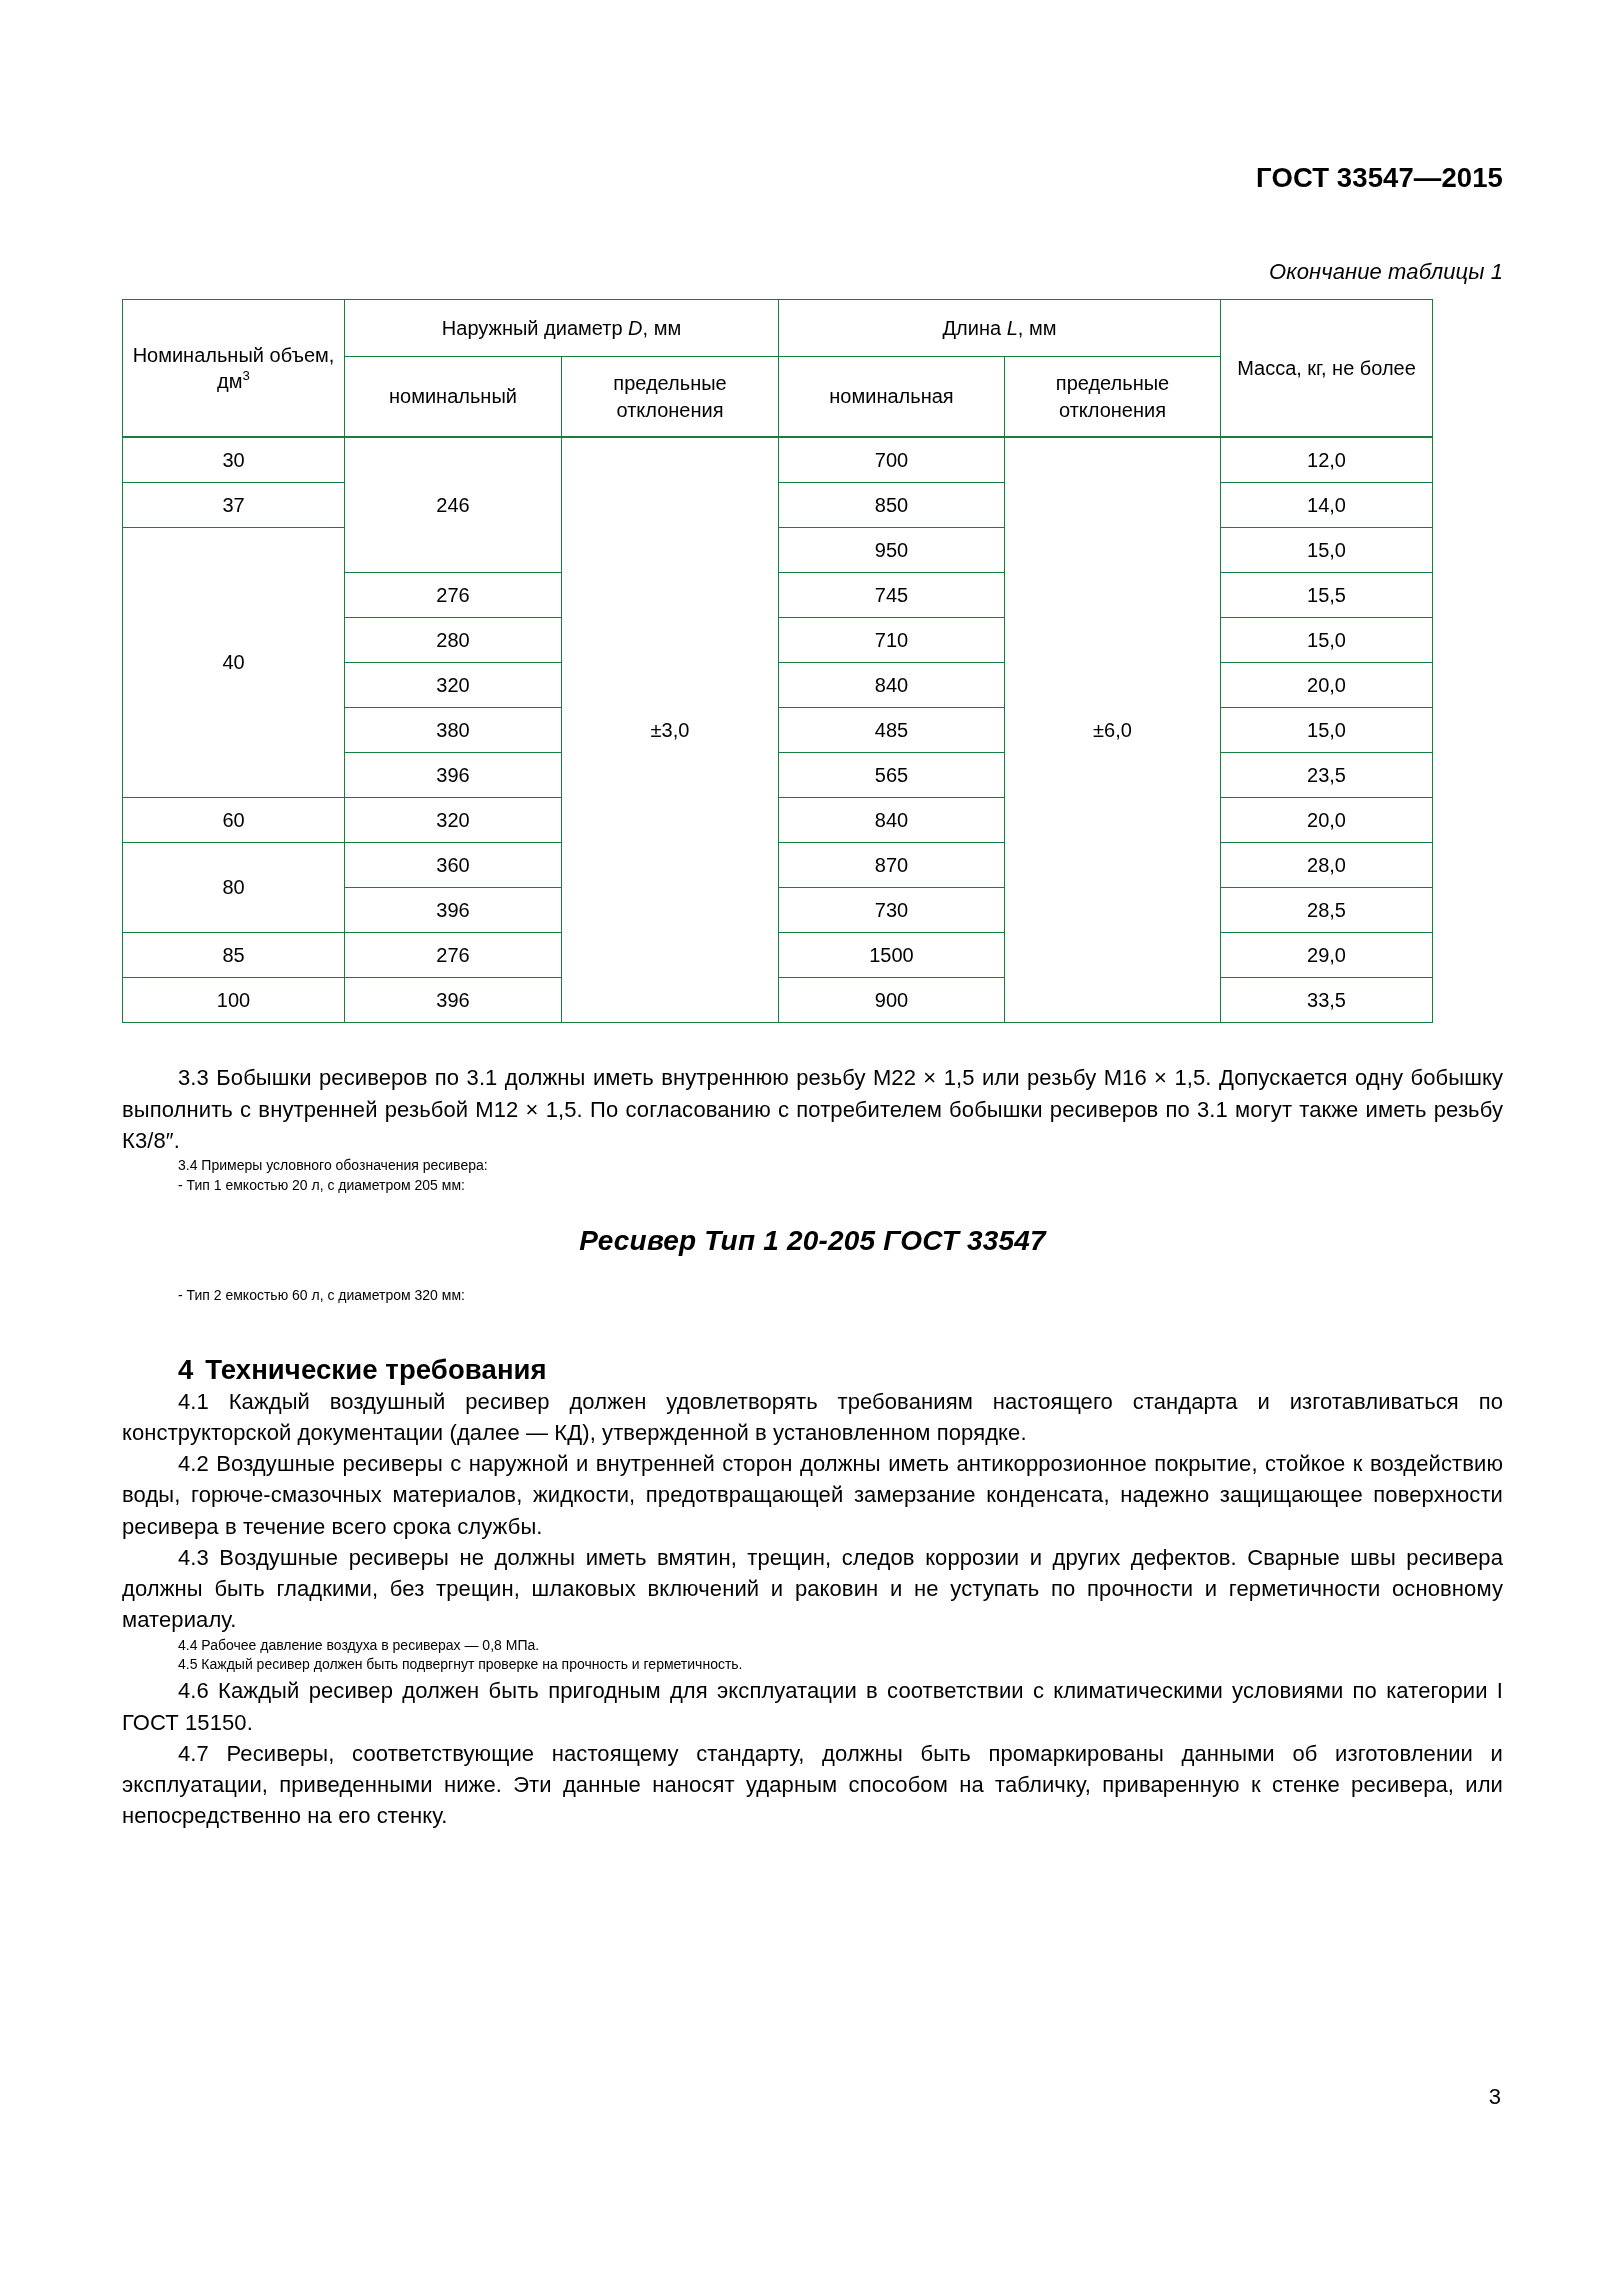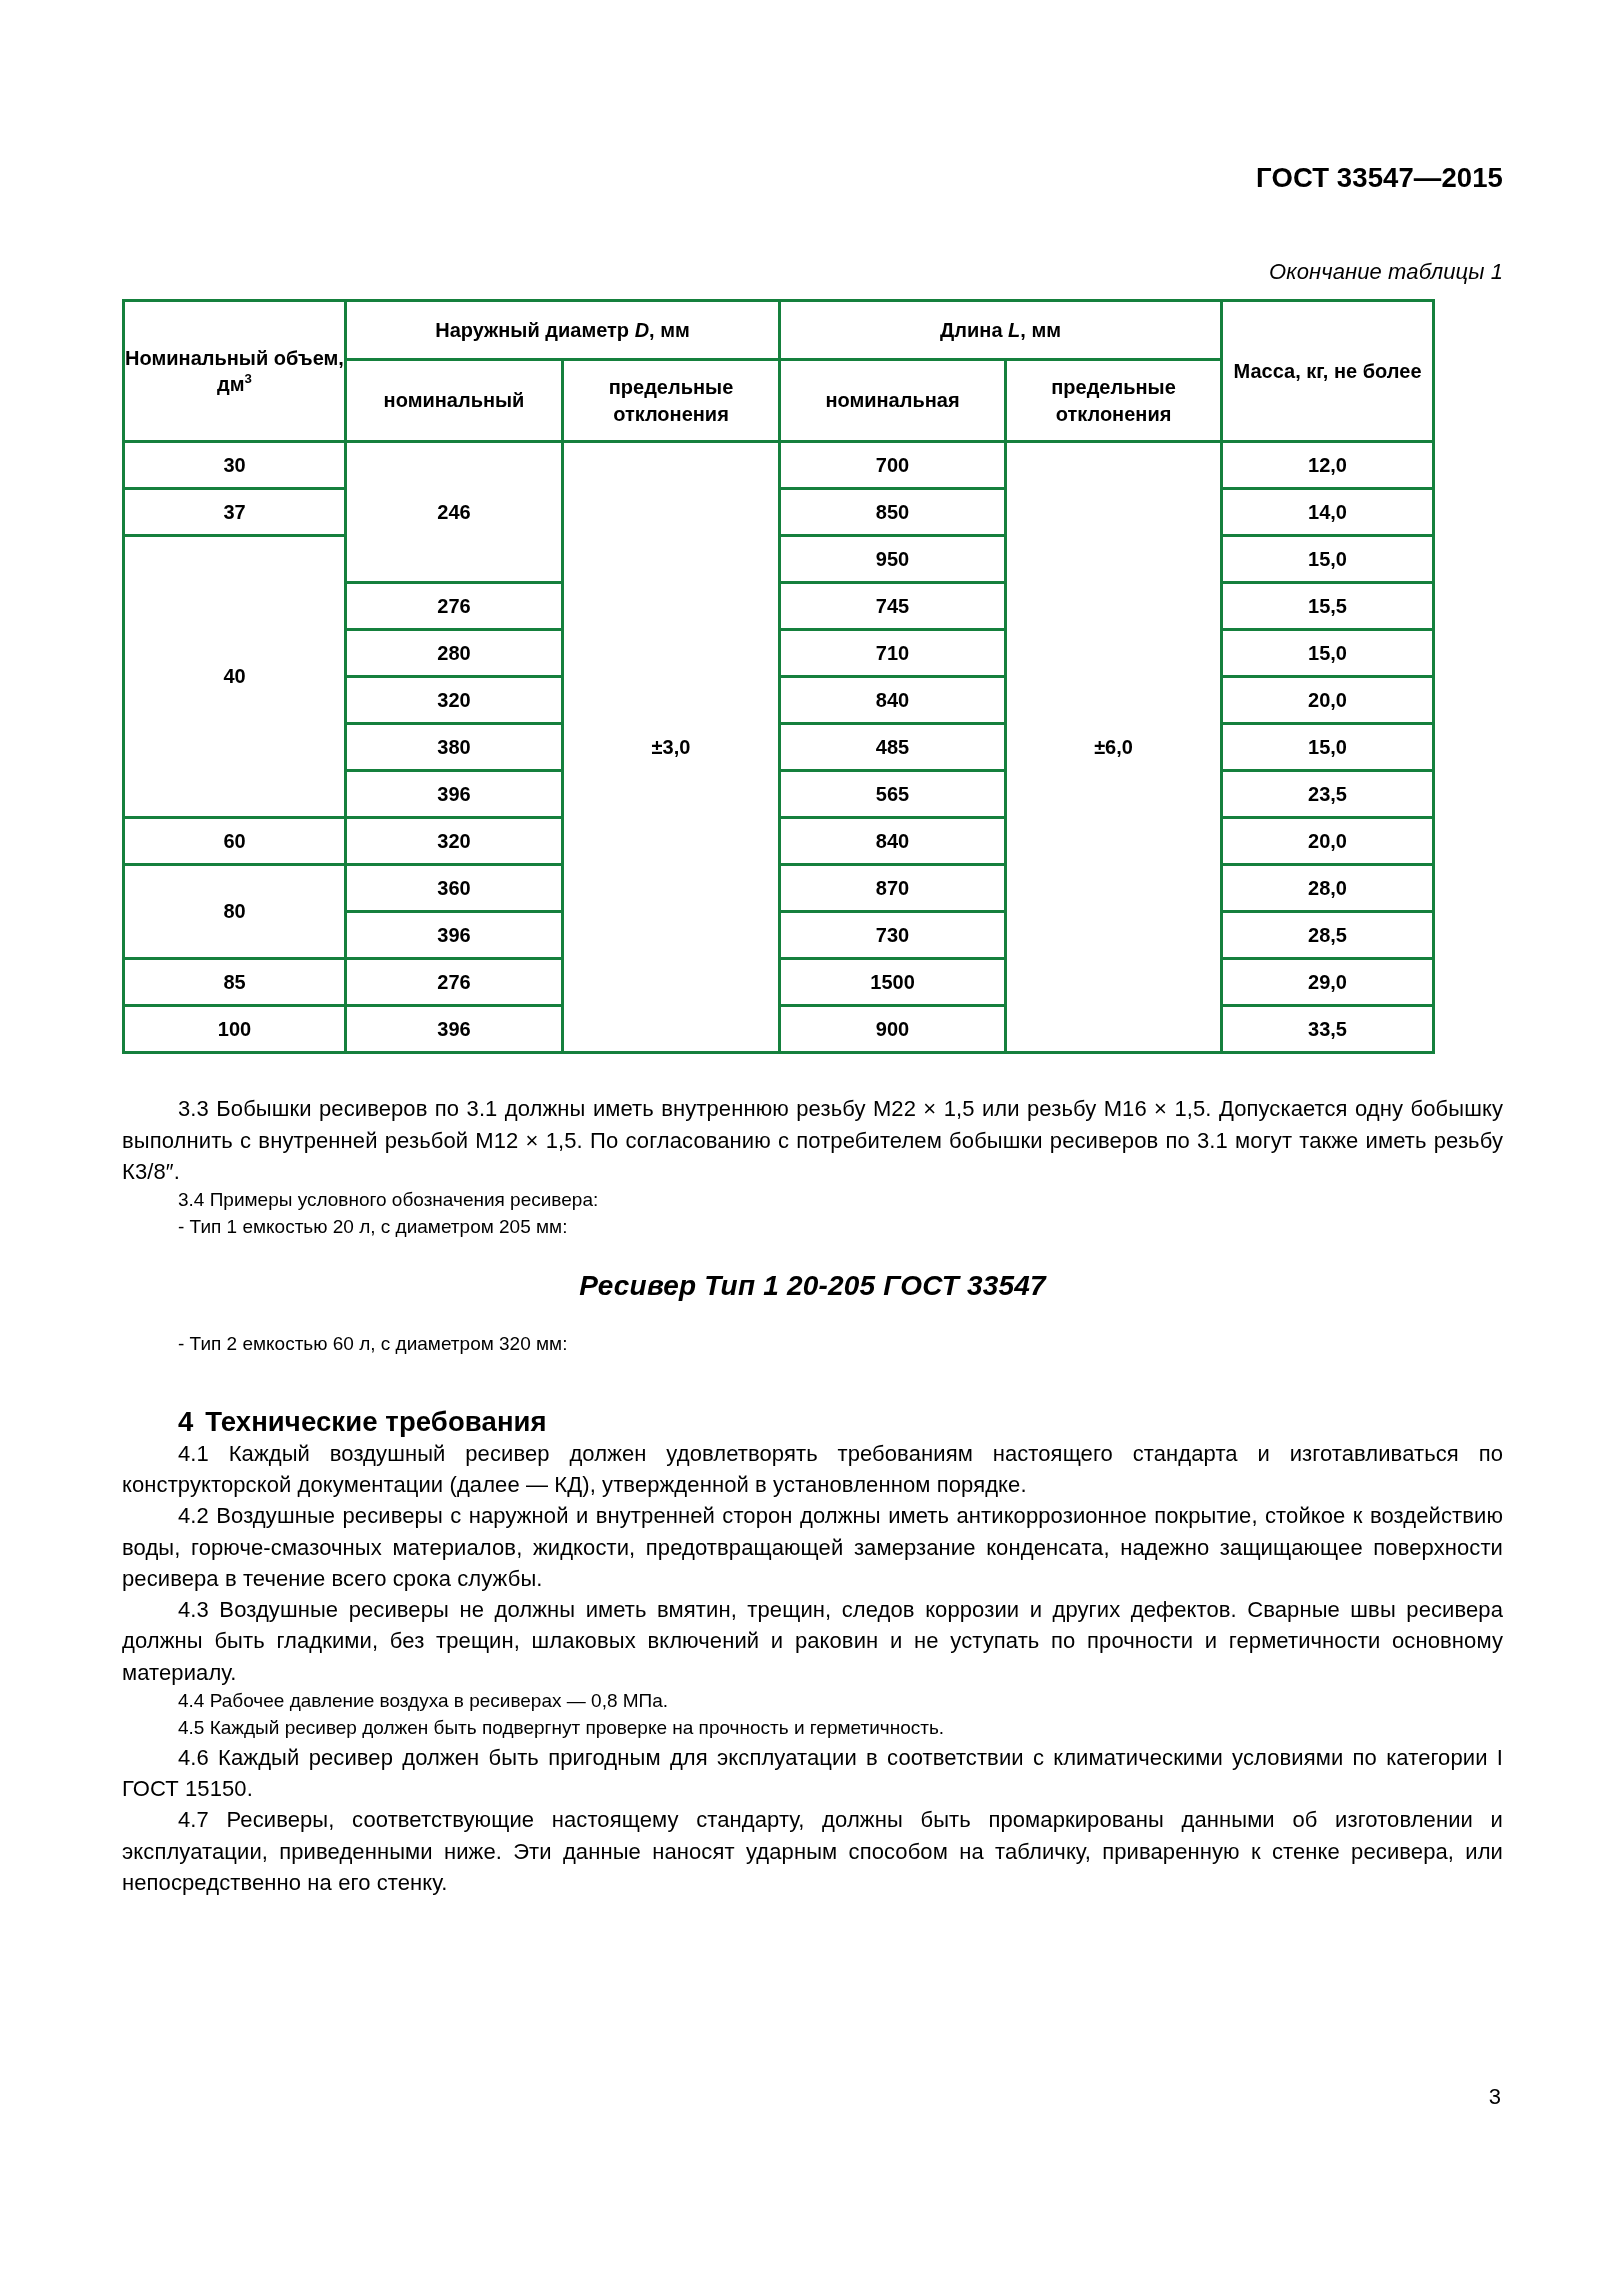--- a/index.html
+++ b/index.html
@@ -56,25 +56,25 @@
   }
   table.spec col.c1 { width: 222px; }
   table.spec col.c2 { width: 217px; }
   table.spec col.c3 { width: 217px; }
   table.spec col.c4 { width: 226px; }
   table.spec col.c5 { width: 216px; }
   table.spec col.c6 { width: 212px; }
 
   table.spec th,
   table.spec td {
-    border: 3px solid #15803d;
+    border: 1px solid #15803d;
     text-align: center;
     vertical-align: middle;
     padding: 0;
-    font-weight: bold;
+    font-weight: normal;
   }
   table.spec thead th {
     line-height: 1.34;
   }
   .th-group { height: 56px; }
   .th-sub { height: 79px; }
   table.spec thead tr:last-child th,
   table.spec thead th.spanrows {
     border-bottom-width: 2px;
   }
@@ -92,21 +92,21 @@
   p.para {
     font-size: 22px;
     line-height: 1.42;
     margin: 0;
     text-align: justify;
     text-indent: 56px;
     letter-spacing: 0.1px;
   }
   p.para.first { margin-top: 39px; }
   p.dash {
-    font-size: 19px;
+    font-size: 14px;
     line-height: 1.42;
     margin: 0;
     text-align: left;
     text-indent: 56px;
   }
   p.designation {
     font-size: 28px;
     font-weight: bold;
     font-style: italic;
     text-align: center;

